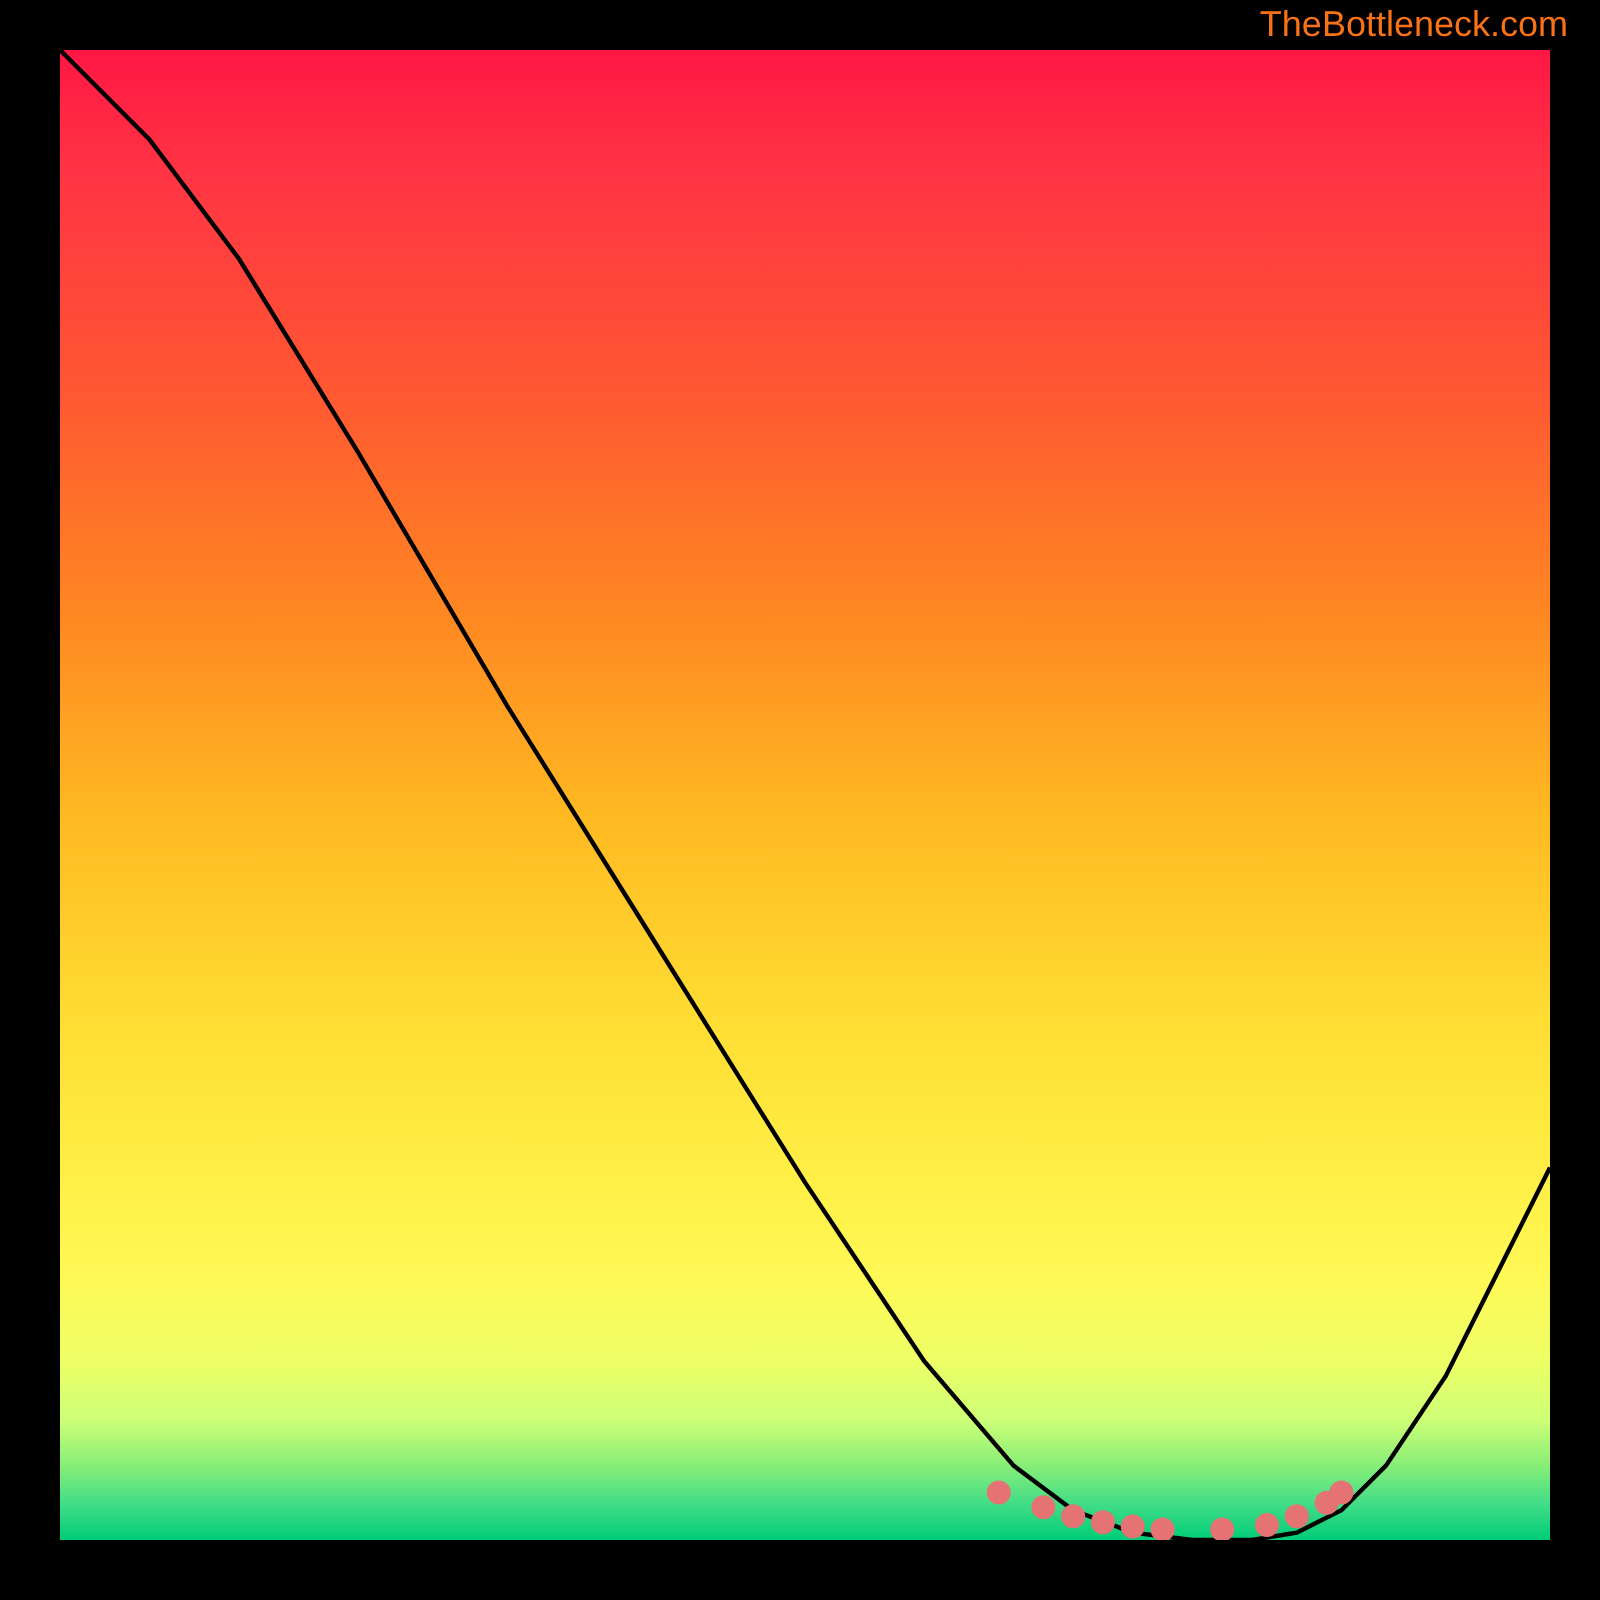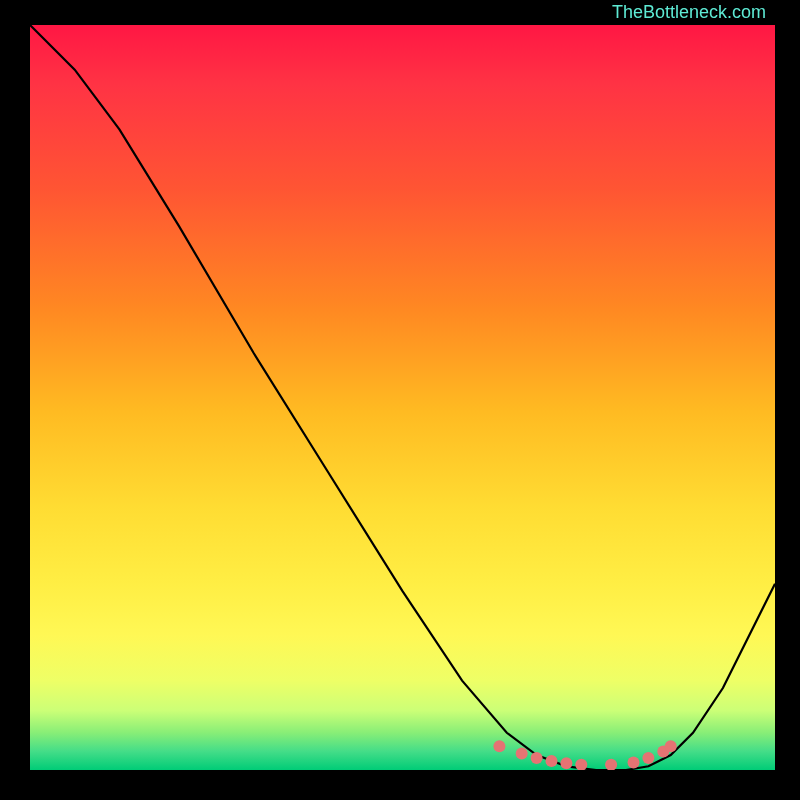--- a/index.html
+++ b/index.html
@@ -6,22 +6,22 @@
   body {
     width: 800px;
     height: 800px;
     background: #000;
     position: relative;
     font-family: Arial, sans-serif;
   }
   .attribution {
     position: absolute;
     top: 2px;
-    right: 34px;
-    color: #5eead4;
+    right: 16px;
+    color: #f97316;
     font-size: 18px;
     font-weight: normal;
     z-index: 10;
   }
   .plot-area {
     position: absolute;
     left: 30px;
     top: 25px;
     width: 745px;
     height: 745px;

